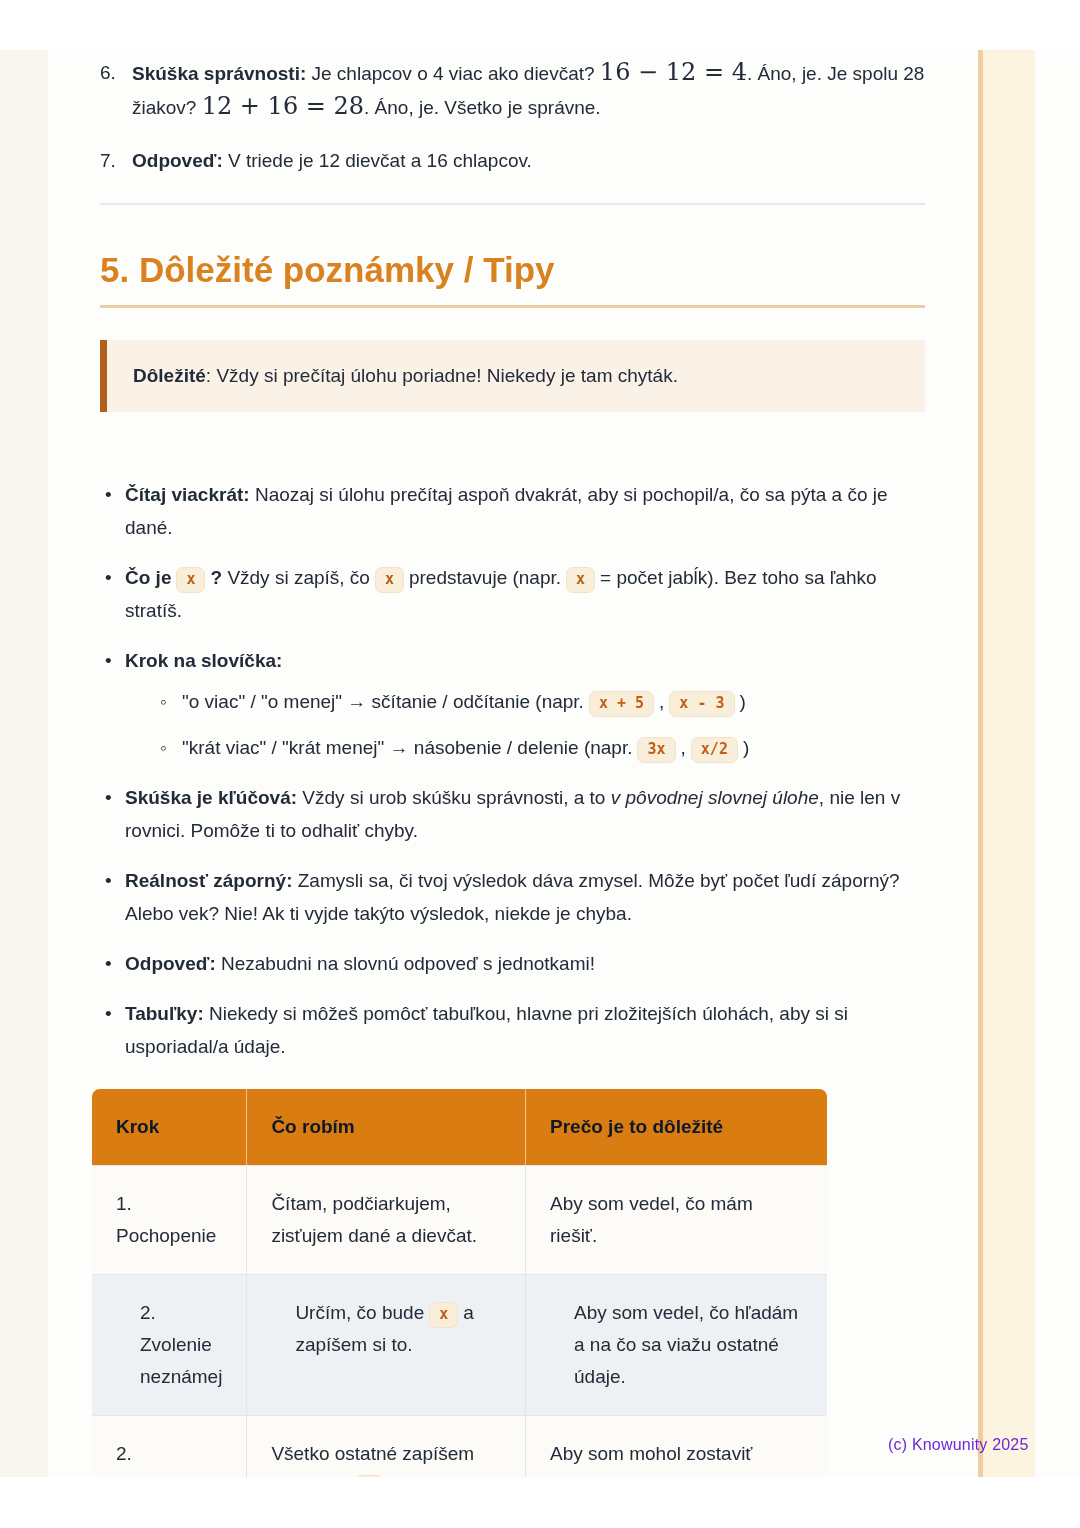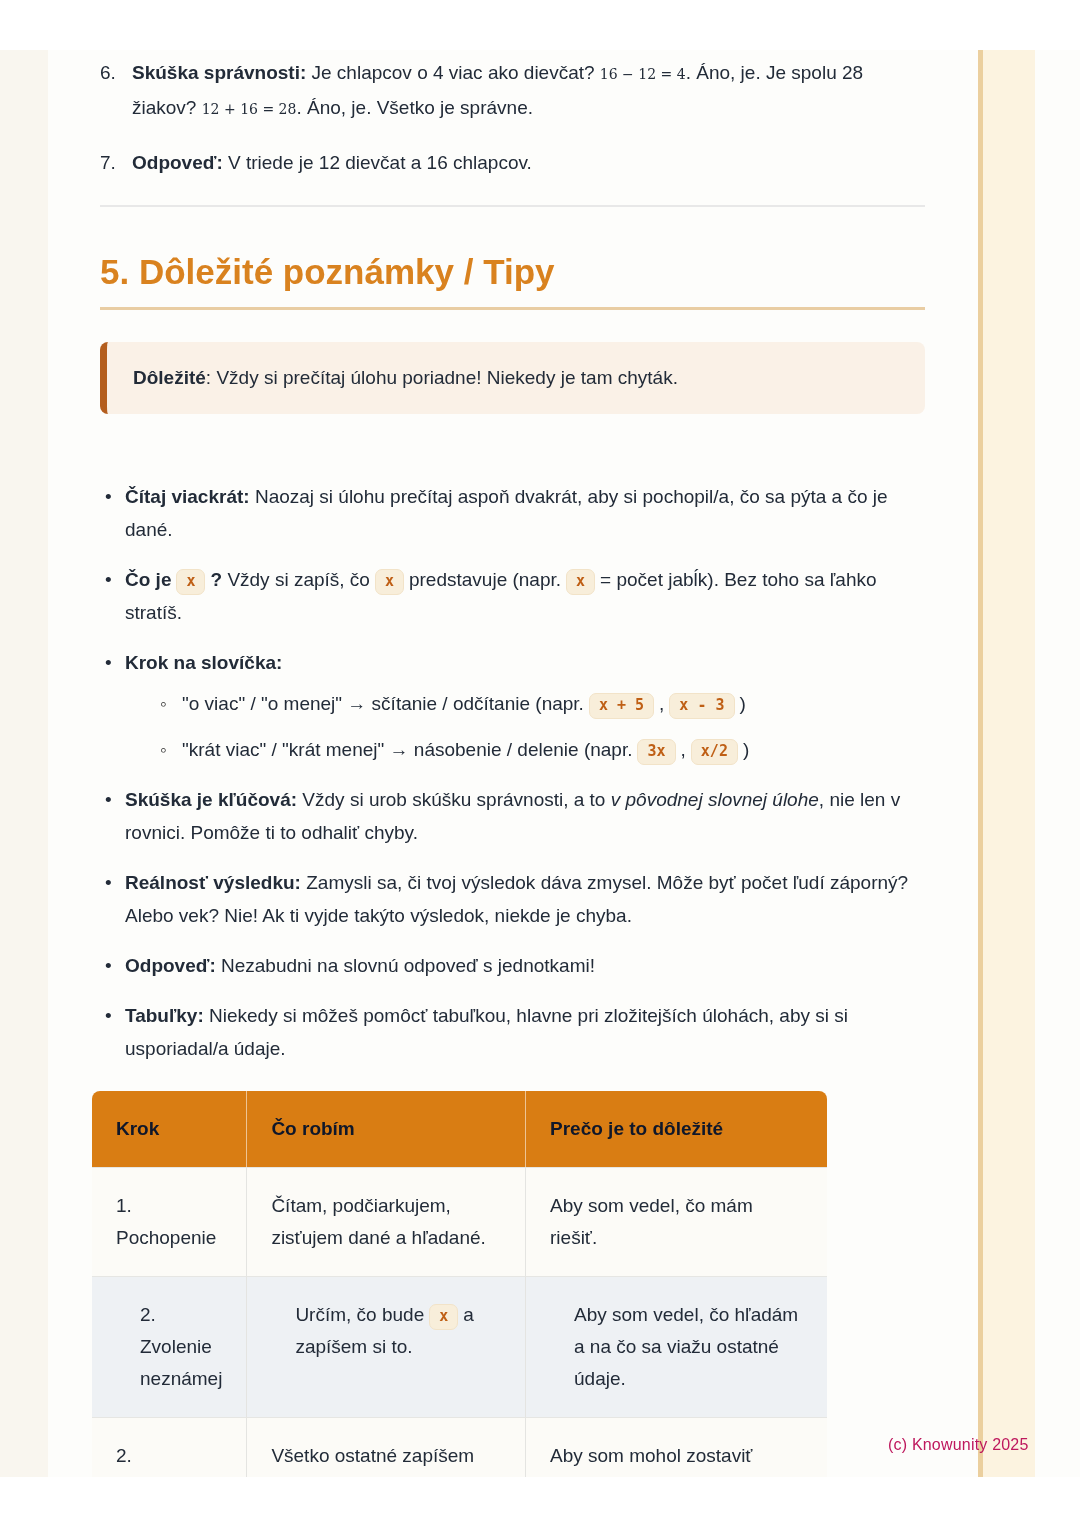--- a/index.html
+++ b/index.html
@@ -24,32 +24,32 @@
     background:#fcf3e0; border-left:5px solid #ebcf9e; z-index:1;
   }
   .content {
     position:absolute; left:100px; top:6px; width:825px; z-index:2;
     font-size:19px; line-height:33px;
   }
   
   .numbered { list-style:none; }
   .numbered li { display:flex; margin-bottom:20px; }
   .numbered .num { flex:none; width:32px; }
-  .math { font-family:"DejaVu Serif", serif; font-size:14px; }
+  .math { font-family:"DejaVu Serif", serif; font-size:24px; }
   
   .divider { border:none; border-top:2px solid #e8e8e8; margin:26px 0 0; }
   
   .section-title {
     margin-top:44px; font-size:35px; line-height:42px; font-weight:bold;
     color:#d9821f; padding-bottom:14px; border-bottom:3px solid #e9cda3;
   }
   
   .callout {
     margin-top:32px; background:#faf1e7; border-left:7px solid #b45e1e;
-    border-radius:8px; padding:22px 26px; font-size:19px; line-height:28px;
+    border-radius:0; padding:22px 26px; font-size:19px; line-height:28px;
   }
   
   .tips { list-style:none; margin-top:66px; }
   .tip { position:relative; padding-left:25px; margin-bottom:17px; }
   .tip::before { content:"•"; position:absolute; left:5px; top:0; color:#222b38; }
   .subtips { list-style:none; margin:8px 0 6px; }
   .subtip { position:relative; padding-left:57px; margin-bottom:13px; }
   .subtip::before { content:"◦"; position:absolute; left:35px; top:0; color:#333; }
   .chip {
     display:inline-block; background:#f8eeda; border:1px solid #f2e3c8;
@@ -72,21 +72,21 @@
   .steps-table th:last-child { border-top-right-radius:8px; }
   .steps-table td {
     padding:22px 24px; vertical-align:top; border-top:1px solid #e6e6e3;
   }
   .steps-table td + td { border-left:1px solid #e4e4e1; }
   .steps-table tr.odd td { background:#fcfbf7; }
   .steps-table tr.even td { background:#eef1f4;padding-left:48px; }
   
   .footer-credit {
     position:absolute; left:888px; top:1386px; z-index:3;
-    font-size:16px; color:#be185d; letter-spacing:0.2px;
+    font-size:16px; color:#6d28d9; letter-spacing:0.2px;
   }
 </style>
 </head>
 <body>
 
 <div class="sheet">
   <div class="left-strip"></div>
   <div class="right-strip"></div>
 
   <div class="content">
@@ -125,21 +125,21 @@
           <li class="subtip"><span>"o viac" / "o menej" → sčítanie / odčítanie (napr.</span><span class="chip">x + 5</span><span>,</span><span class="chip">x - 3</span><span>)</span></li>
           <li class="subtip"><span>"krát viac" / "krát menej" → násobenie / delenie (napr.</span><span class="chip">3x</span><span>,</span><span class="chip">x/2</span><span>)</span></li>
         </ul>
       </li>
       <li class="tip">
         <strong>Skúška je kľúčová:</strong>
         <span>Vždy si urob skúšku správnosti, a to</span>
         <em class="src">v pôvodnej slovnej úlohe</em><span>, nie len v rovnici. Pomôže ti to odhaliť chyby.</span>
       </li>
       <li class="tip">
-        <strong>Reálnosť výsledku:</strong>
+        <strong>Reálnosť záporný:</strong>
         <span>Zamysli sa, či tvoj výsledok dáva zmysel. Môže byť počet ľudí záporný? Alebo vek? Nie! Ak ti vyjde takýto výsledok, niekde je chyba.</span>
       </li>
       <li class="tip">
         <strong>Odpoveď:</strong>
         <span>Nezabudni na slovnú odpoveď s jednotkami!</span>
       </li>
       <li class="tip">
         <strong>Tabuľky:</strong>
         <span>Niekedy si môžeš pomôcť tabuľkou, hlavne pri zložitejších úlohách, aby si si usporiadal/a údaje.</span>
       </li>
@@ -154,21 +154,21 @@
       <thead>
         <tr>
           <th>Krok</th>
           <th>Čo robím</th>
           <th>Prečo je to dôležité</th>
         </tr>
       </thead>
       <tbody>
         <tr class="odd">
           <td>1. Pochopenie</td>
-          <td>Čítam, podčiarkujem, zisťujem dané a hľadané.</td>
+          <td>Čítam, podčiarkujem, zisťujem dané a dievčat.</td>
           <td>Aby som vedel, čo mám riešiť.</td>
         </tr>
         <tr class="even">
           <td>2. Zvolenie neznámej</td>
           <td><span>Určím, čo bude</span><span class="chip">x</span><span>a zapíšem si to.</span></td>
           <td>Aby som vedel, čo hľadám a na čo sa viažu ostatné údaje.</td>
         </tr>
         <tr class="odd">
           <td>2. Vyjadrenie údajov</td>
           <td><span>Všetko ostatné zapíšem pomocou</span><span class="chip">x</span><span>.</span></td>

